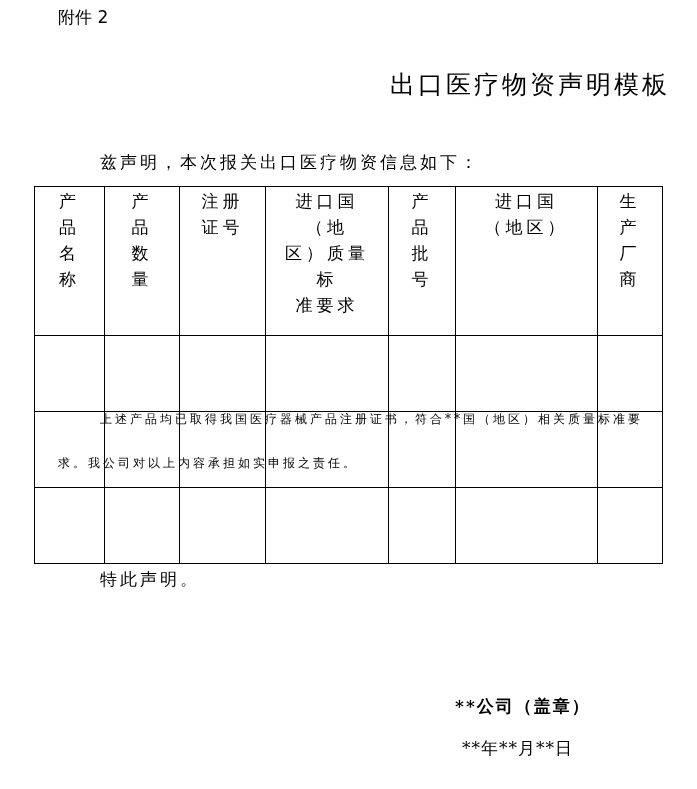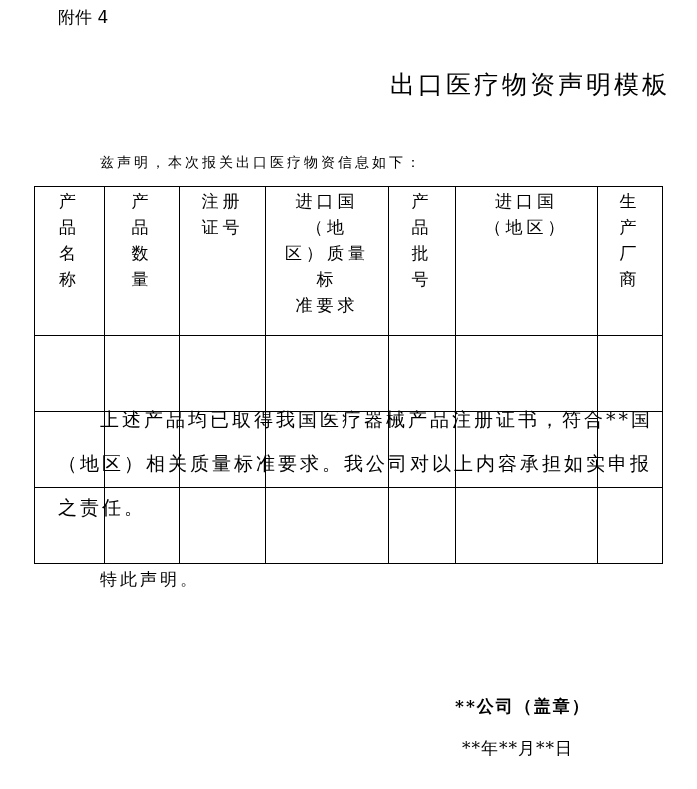--- a/index.html
+++ b/index.html
@@ -14,59 +14,59 @@
       font-size: 17px; line-height: 22px;
     }
     .title {
       position: absolute; left: 0; width: 670px; top: 68px;
       text-align: right;
       font-family: "DejaVu Sans", "Liberation Sans", sans-serif;
       font-size: 25px; line-height: 34px; letter-spacing: 3px;
     }
     .intro {
       position: absolute; left: 100px; top: 150px;
-      font-size: 14px; line-height: 24px; letter-spacing: 3px;
+      font-size: 17px; line-height: 24px; letter-spacing: 3px;
     }
     table.info {
       position: absolute; left: 34px; top: 186px;
       border-collapse: collapse; table-layout: fixed;
       width: 628px;
     }
     table.info th, table.info td {
       border: 1.5px solid #000; padding: 17px;
     }
     table.info th {
       height: 80px; vertical-align: top;
       font-weight: normal; font-size: 17px; line-height: 26px;
       letter-spacing: 4px; text-align: center; padding-top: 1px;
     }
     table.info td { height: 41px; }
     .para {
       position: absolute; left: 58px; width: 600px;
-      font-size: 19px; line-height: 44px; letter-spacing: 3px;
+      font-size: 12px; line-height: 44px; letter-spacing: 3px;
     }
     .p1 { top: 397px; }
     .p1 .indent { display: inline-block; width: 42px; }
     .closing {
       position: absolute; left: 100px; top: 566px;
       font-size: 17px; line-height: 26px; letter-spacing: 3px; text-align: center;
     }
     .sign {
       position: absolute; left: 455px; top: 693px;
       font-size: 17px; line-height: 26px; letter-spacing: 2px; font-weight: bold;
     }
     .date {
       position: absolute; left: 462px; top: 735px;
       font-size: 17px; line-height: 26px; letter-spacing: 1px;
     }
   </style>
 </head>
 <body>
 
-<div class="attach">附件 4</div>
+<div class="attach">附件 2</div>
 
 <div class="title">出口医疗物资声明模板</div>
 
 <div class="intro">兹声明，本次报关出口医疗物资信息如下：</div>
 
 <table class="info">
   <colgroup>
     <col style="width:70px">
       <col style="width:75px">
       <col style="width:86px">

